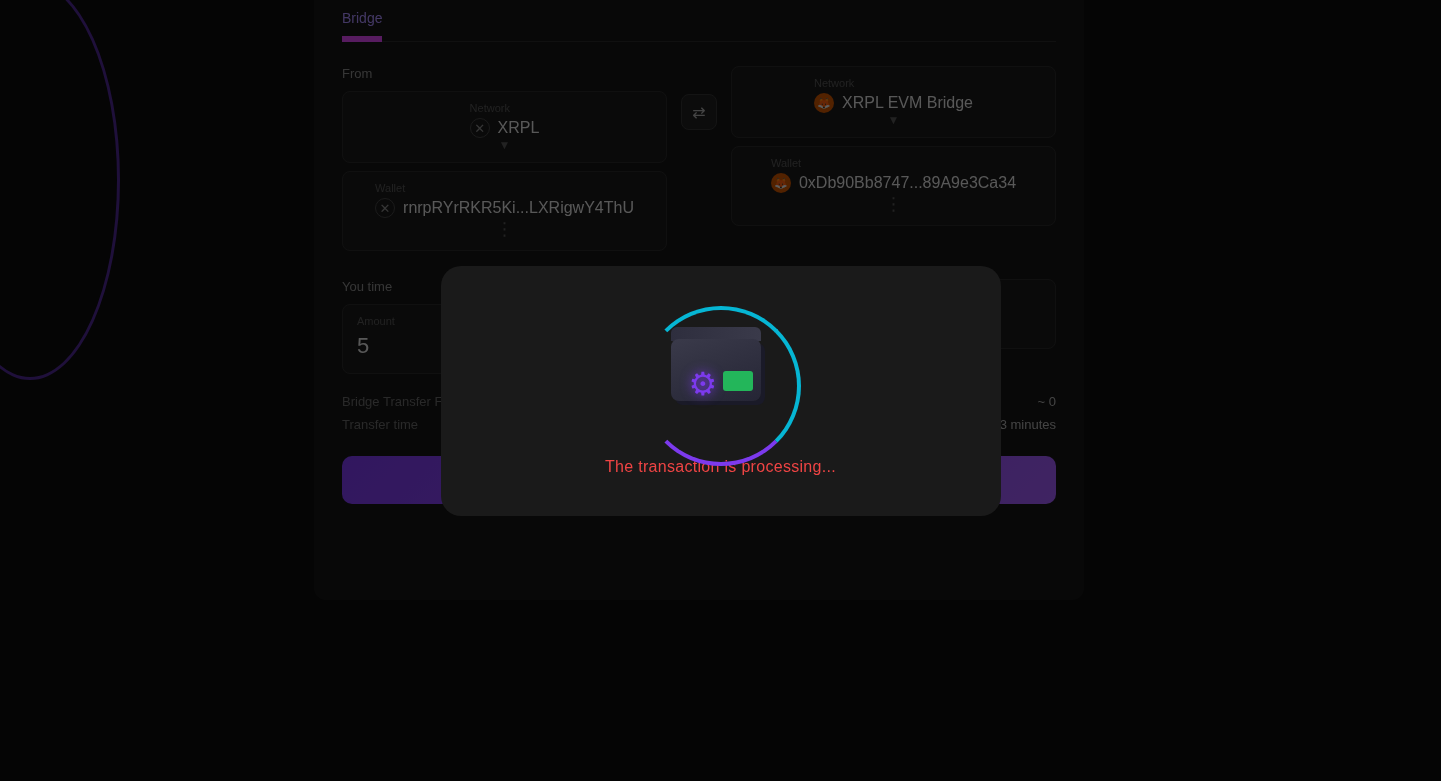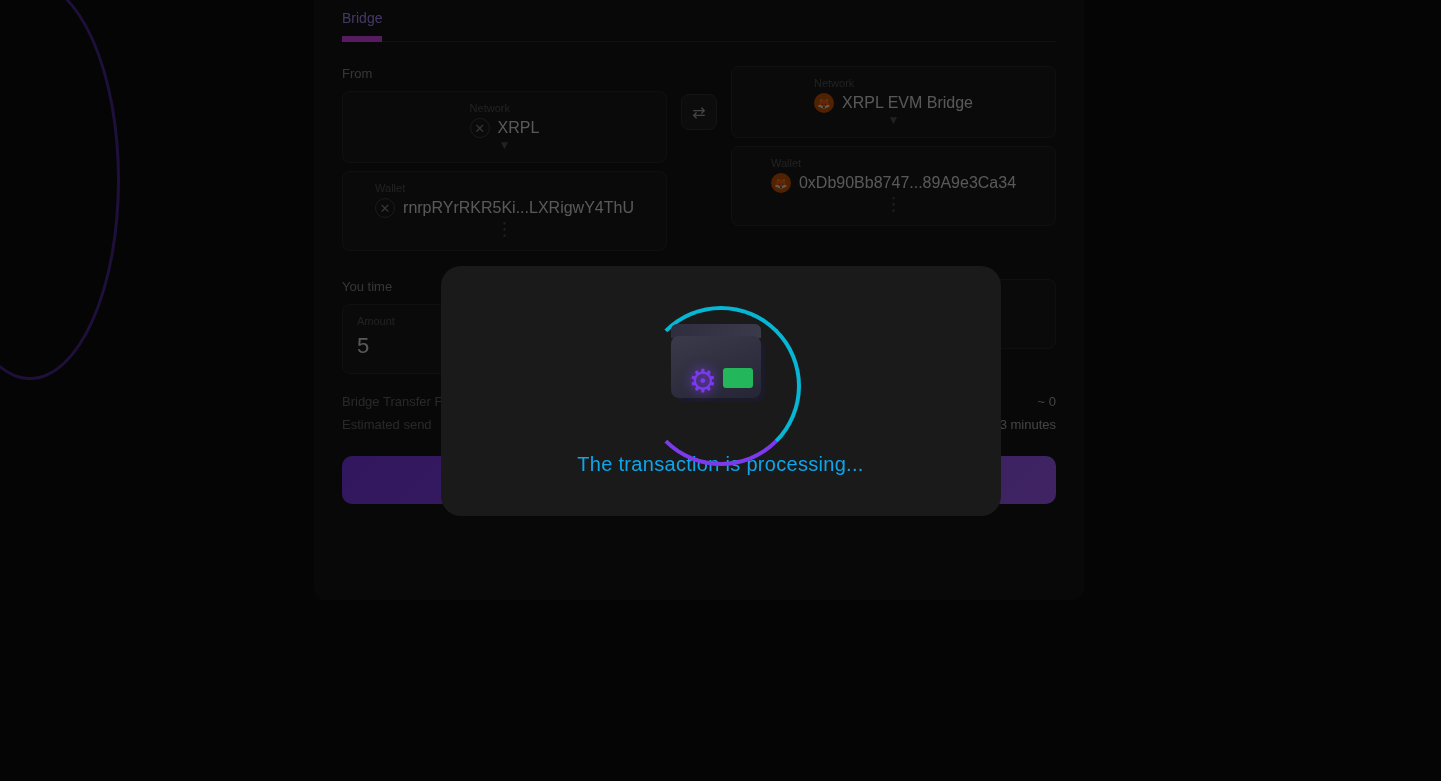--- a/index.html
+++ b/index.html
@@ -348,22 +348,22 @@
       bottom: 10px;
       right: 8px;
       width: 30px;
       height: 20px;
       background: #22c55e;
       border-radius: 3px;
       opacity: 0.9;
     }
 
     .processing-text {
-      color: #0ea5e9;
-      font-size: 20px;
+      color: #ef4444;
+      font-size: 16px;
       font-weight: 400;
       letter-spacing: 0.3px;
     }
   </style>
 </head>
 <body>
 
 <div class="bg-arc"></div>
 
 <div class="main-panel">
@@ -462,21 +462,21 @@
     </div>
 
   </div>
 
   
   <div class="info-row">
     <span>Bridge Transfer Fee</span>
     <span class="info-value">~ 0</span>
   </div>
   <div class="info-row">
-    <span>Estimated send</span>
+    <span>Transfer time</span>
     <span class="info-value">s - 3 minutes</span>
   </div>
 
   
   <button class="action-btn"></button>
 
 </div>
 
 <div class="modal-overlay">
   <div class="modal-box">

